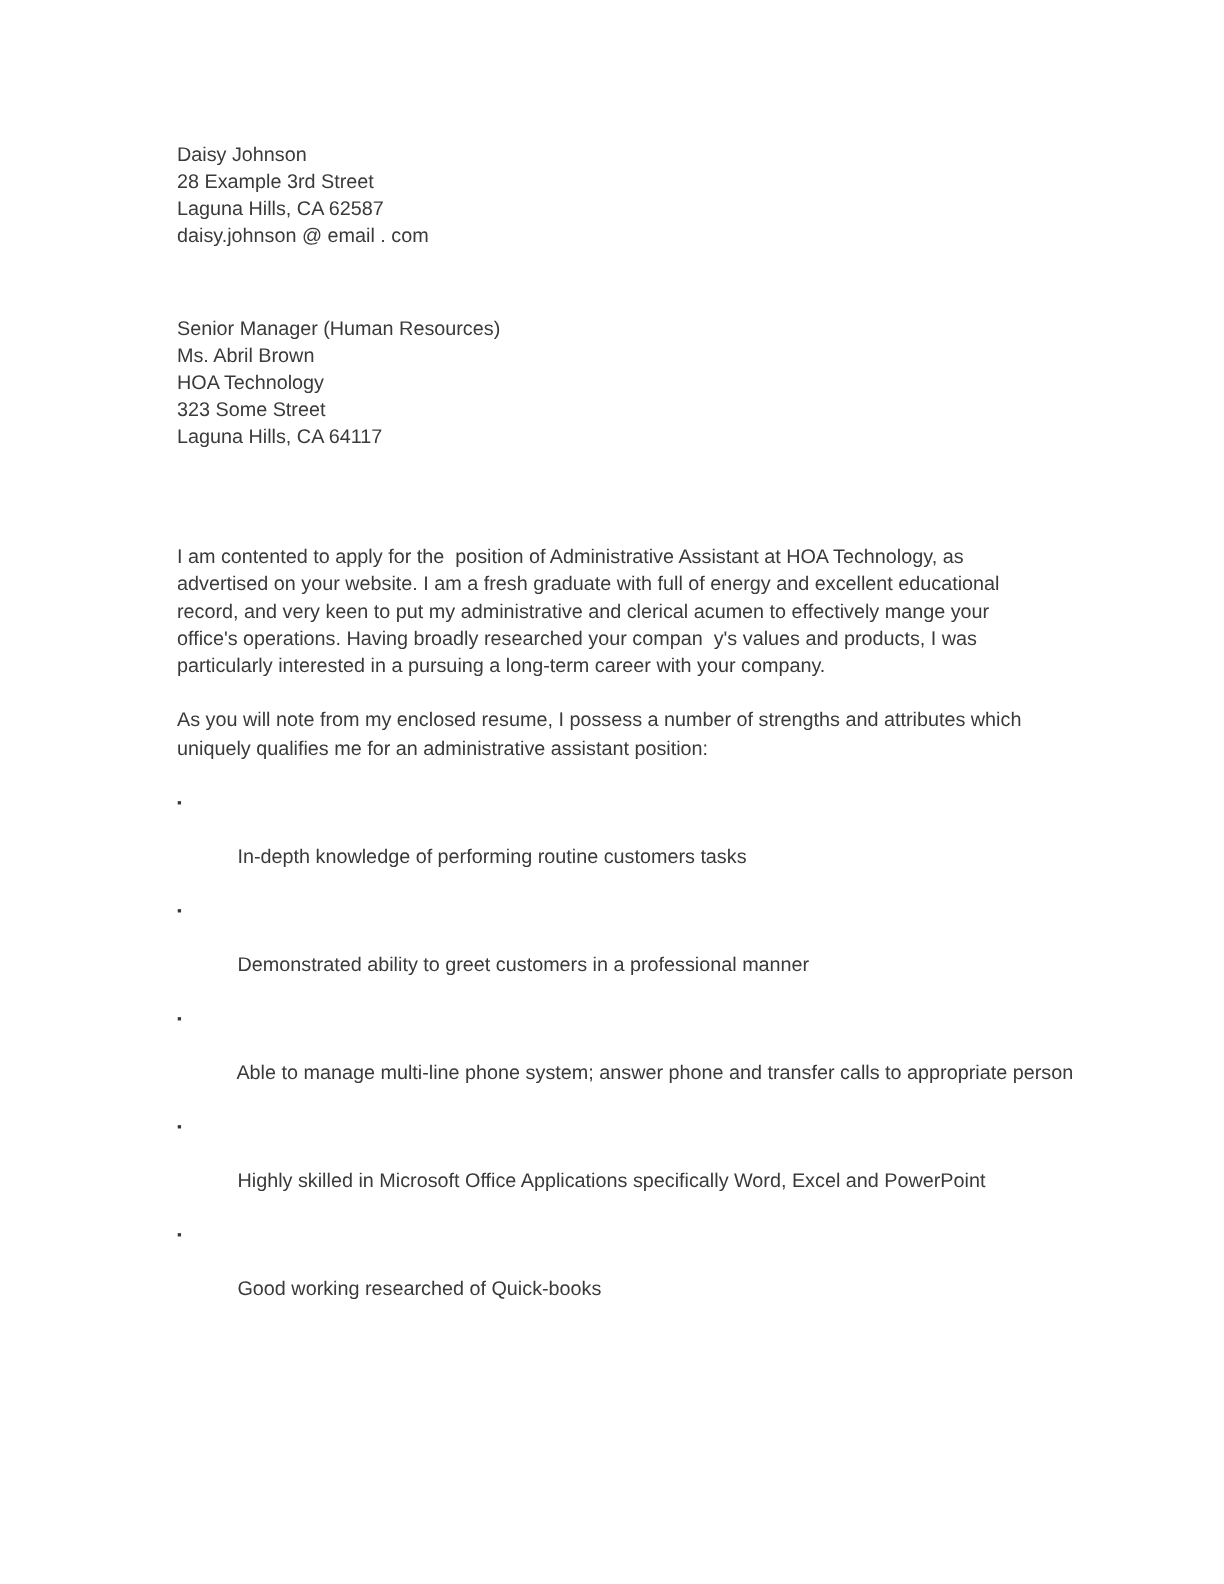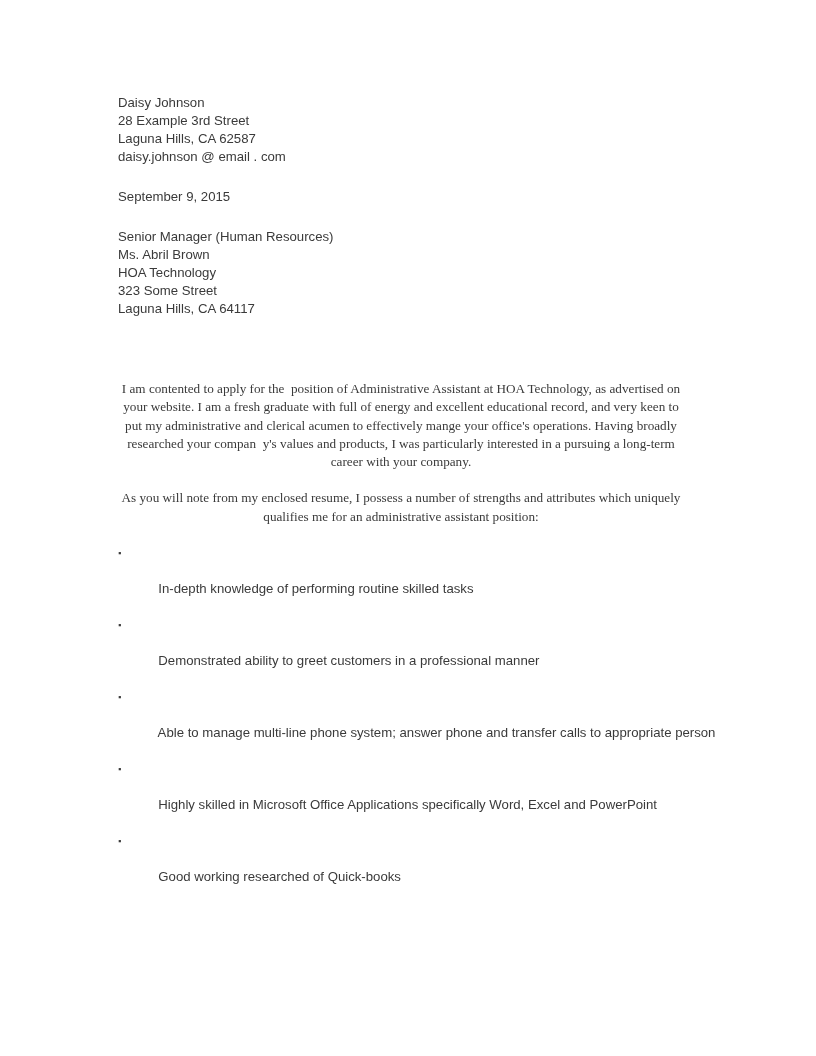--- a/index.html
+++ b/index.html
@@ -31,23 +31,22 @@
     white-space: pre;
   }
   .gap-sm { height: 18px; }
   .gap-md { height: 22px; }
   .gap-xl { height: 44px; }
 
   .para {
     font-size: 13.2px;
     line-height: 18.3px;
     margin: 0;
-    text-align: center;
+    text-align: left;
     white-space: pre-wrap;
-    font-family: Liberation Serif, serif;
   }
   .para + .para { margin-top: 18px; }
 
   .bullets {
     list-style: none;
     margin: 0;
     padding: 0;
     font-size: 13.2px;
     line-height: 18px;
   }
@@ -72,23 +71,20 @@
 
     <div class="block">
       <div class="line">Daisy Johnson</div>
       <div class="line">28 Example 3rd Street</div>
       <div class="line">Laguna Hills, CA 62587</div>
       <div class="line">daisy.johnson @ email . com</div>
     </div>
 
     <div class="gap-md"></div>
 
-    <div class="block">
-      <div class="line">September 9, 2015</div>
-    </div>
 
     <div class="gap-md"></div>
 
     <div class="block">
       <div class="line">Senior Manager (Human Resources)</div>
       <div class="line">Ms. Abril Brown</div>
       <div class="line">HOA Technology</div>
       <div class="line">323 Some Street</div>
       <div class="line">Laguna Hills, CA 64117</div>
     </div>
@@ -100,21 +96,21 @@
 
     <p class="para">I am contented to apply for the  position of Administrative Assistant at HOA Technology, as advertised on your website. I am a fresh graduate with full of energy and excellent educational record, and very keen to put my administrative and clerical acumen to effectively mange your office's operations. Having broadly researched your compan  y's values and products, I was particularly interested in a pursuing a long-term career with your company.</p>
 
     <p class="para">As you will note from my enclosed resume, I possess a number of strengths and attributes which uniquely qualifies me for an administrative assistant position:</p>
 
     <div class="gap-sm"></div>
 
     <ul class="bullets">
       <li>
         <span class="bullet-mark">▪</span>
-        <span>In-depth knowledge of performing routine skilled tasks</span>
+        <span>In-depth knowledge of performing routine customers tasks</span>
       </li>
       <li>
         <span class="bullet-mark">▪</span>
         <span>Demonstrated ability to greet customers in a professional manner</span>
       </li>
       <li>
         <span class="bullet-mark">▪</span>
         <span>Able to manage multi-line phone system; answer phone and transfer calls to appropriate person</span>
       </li>
       <li>

